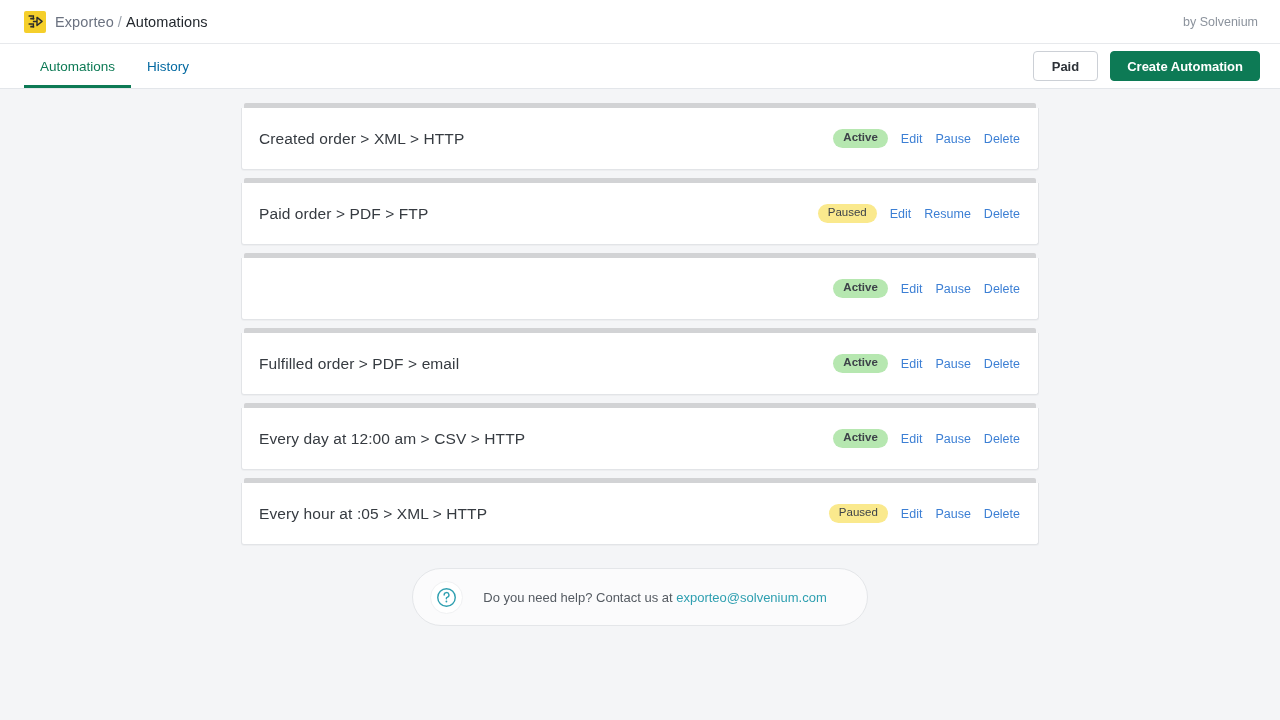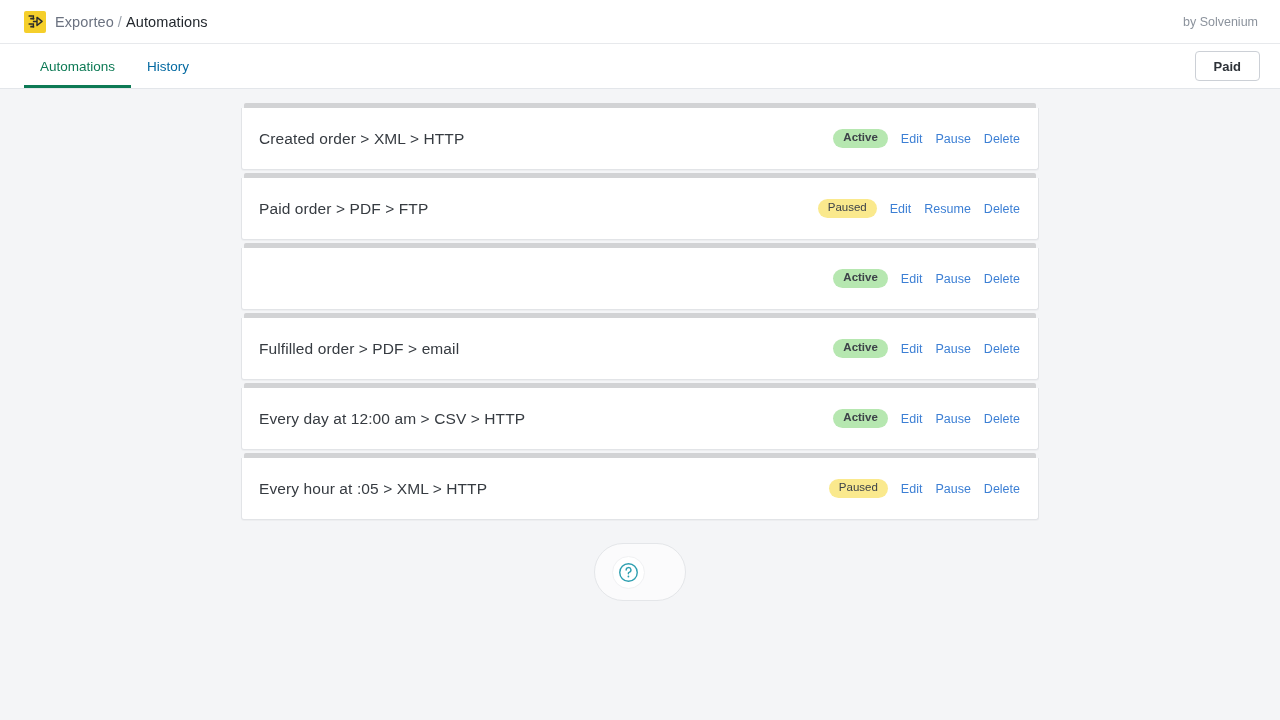--- a/index.html
+++ b/index.html
@@ -93,21 +93,21 @@
   }
 
   
   .main {
     padding-top: 14px;
   }
   .list {
     width: 798px;
     margin: 0 auto;
   }
-  .card-wrap { margin-bottom: 3px; }
+  .card-wrap { margin-bottom: 8px; }
   .card-topbar {
     height: 5px;
     margin: 0 3px;
     background: #d2d3d5;
     border-radius: 2px 2px 0 0;
   }
   .card {
     background: #ffffff;
     border: 1px solid #e2e4e7;
     border-top: none;
@@ -198,20 +198,21 @@
   <div class="tabs">
     <div class="tab active">
       <span>Automations</span>
     </div>
     <div class="tab">
       <span>History</span>
     </div>
   </div>
   <div class="nav-actions">
     <button class="btn btn-secondary">Paid</button>
+    <button class="btn btn-primary">Create Automation</button>
   </div>
 </div>
 
 <div class="main">
   <div class="list">
 
     <div class="card-wrap">
       <div class="card-topbar"></div>
       <div class="card">
         <div class="card-title">Created order &gt; XML &gt; HTTP</div>
@@ -292,15 +293,18 @@
 
   <div class="help-wrap">
     <div class="help-box">
       <span class="help-icon">
         <svg width="21" height="21" viewBox="0 0 24 24" aria-hidden="true">
           <circle cx="12" cy="12" r="10" fill="none" stroke="#2e9fb0" stroke-width="1.6"></circle>
           <path d="M9.3 9.1a2.75 2.75 0 1 1 3.35 2.7c-.55.13-.78.5-.78 1.05v.65" fill="none" stroke="#2e9fb0" stroke-width="1.6" stroke-linecap="round"></path>
           <circle cx="11.9" cy="16.6" r="1.05" fill="#2e9fb0"></circle>
         </svg>
       </span>
+      <span class="help-text">
+        <span>Do you need help? Contact us at </span><a>exporteo@solvenium.com</a>
+      </span>
     </div>
   </div>
 </div>
 
 </body></html>

